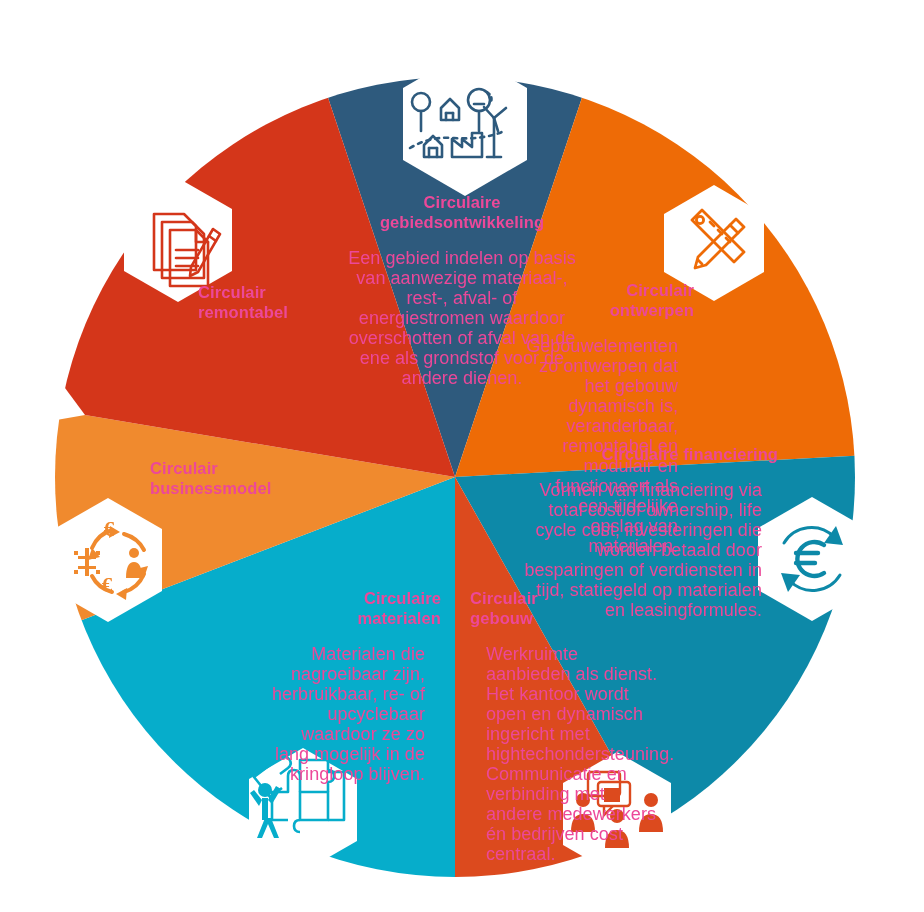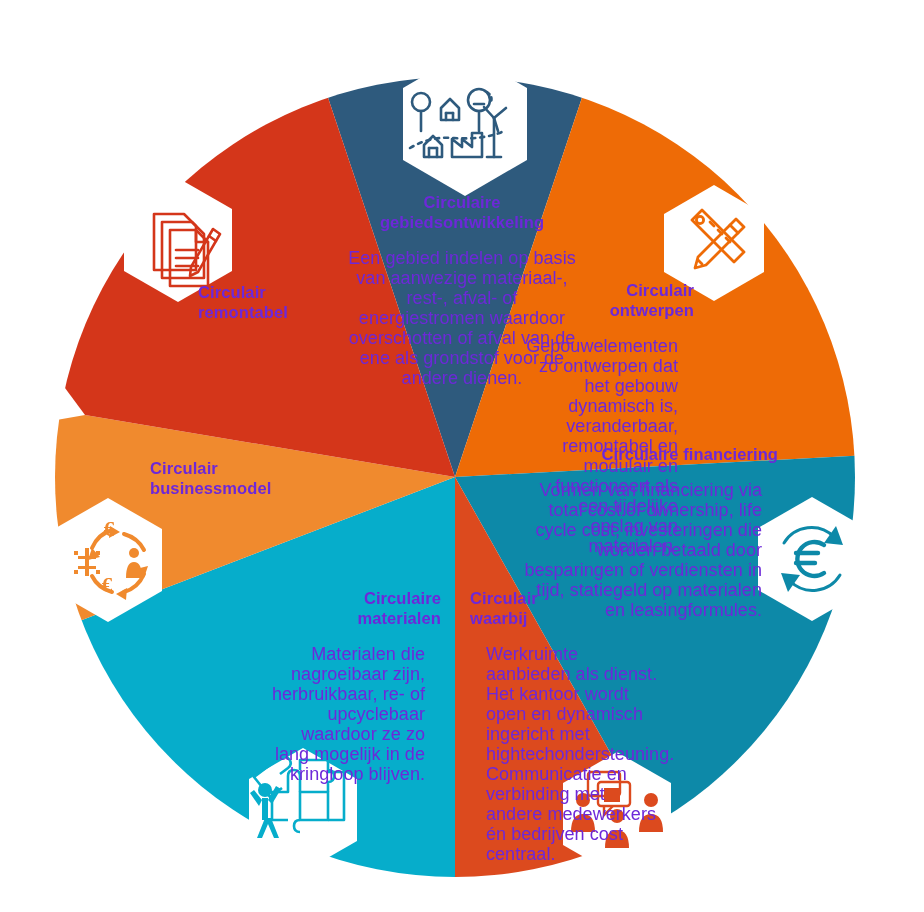--- a/index.html
+++ b/index.html
@@ -4,21 +4,21 @@
 <style>
   html,body{margin:0;padding:0;background:#ffffff;}
   body{
     width:924px;height:912px;
     font-family:"Liberation Sans", sans-serif;
     overflow:hidden;
   }
   #stage{position:relative;width:924px;height:912px;}
   #wheel{position:absolute;left:0;top:0;width:924px;height:912px;}
 
-  .seg-text{position:absolute;color:#6d28d9;}
+  .seg-text{position:absolute;color:#ec4899;}
   .seg-title{
     font-weight:bold;
     font-size:16.5px;
     line-height:20px;
     margin:0 0 7px 0;
     letter-spacing:.1px;
   }
   .seg-body{
     font-size:18px;
     line-height:20px;
@@ -240,21 +240,21 @@
   <div class="seg-text ta-right" id="t-financiering">
     <div class="seg-title">
       <span>Circulaire financiering</span>
     </div>
     <p class="seg-body">Vormen van financiering via total cost of ownership, life cycle cost, investeringen die worden betaald door besparingen of verdiensten in tijd, statiegeld op materialen en leasingformules.</p>
   </div>
 
   <div class="seg-text ta-left" id="t-werken">
     <div class="seg-title">
       <span>Circulair</span><br>
-      <span>waarbij</span>
+      <span>gebouw</span>
     </div>
     <p class="seg-body">Werkruimte aanbieden als dienst. Het kantoor wordt open en dynamisch ingericht met hightechondersteuning. Communicatie en verbinding met andere medewerkers én bedrijven cost centraal.</p>
   </div>
 
   <div class="seg-text ta-right" id="t-materialen">
     <div class="seg-title">
       <span>Circulaire</span><br>
       <span>materialen</span>
     </div>
     <p class="seg-body">Materialen die nagroeibaar zijn, herbruikbaar, re- of upcyclebaar waardoor ze zo lang mogelijk in de kringloop blijven.</p>

